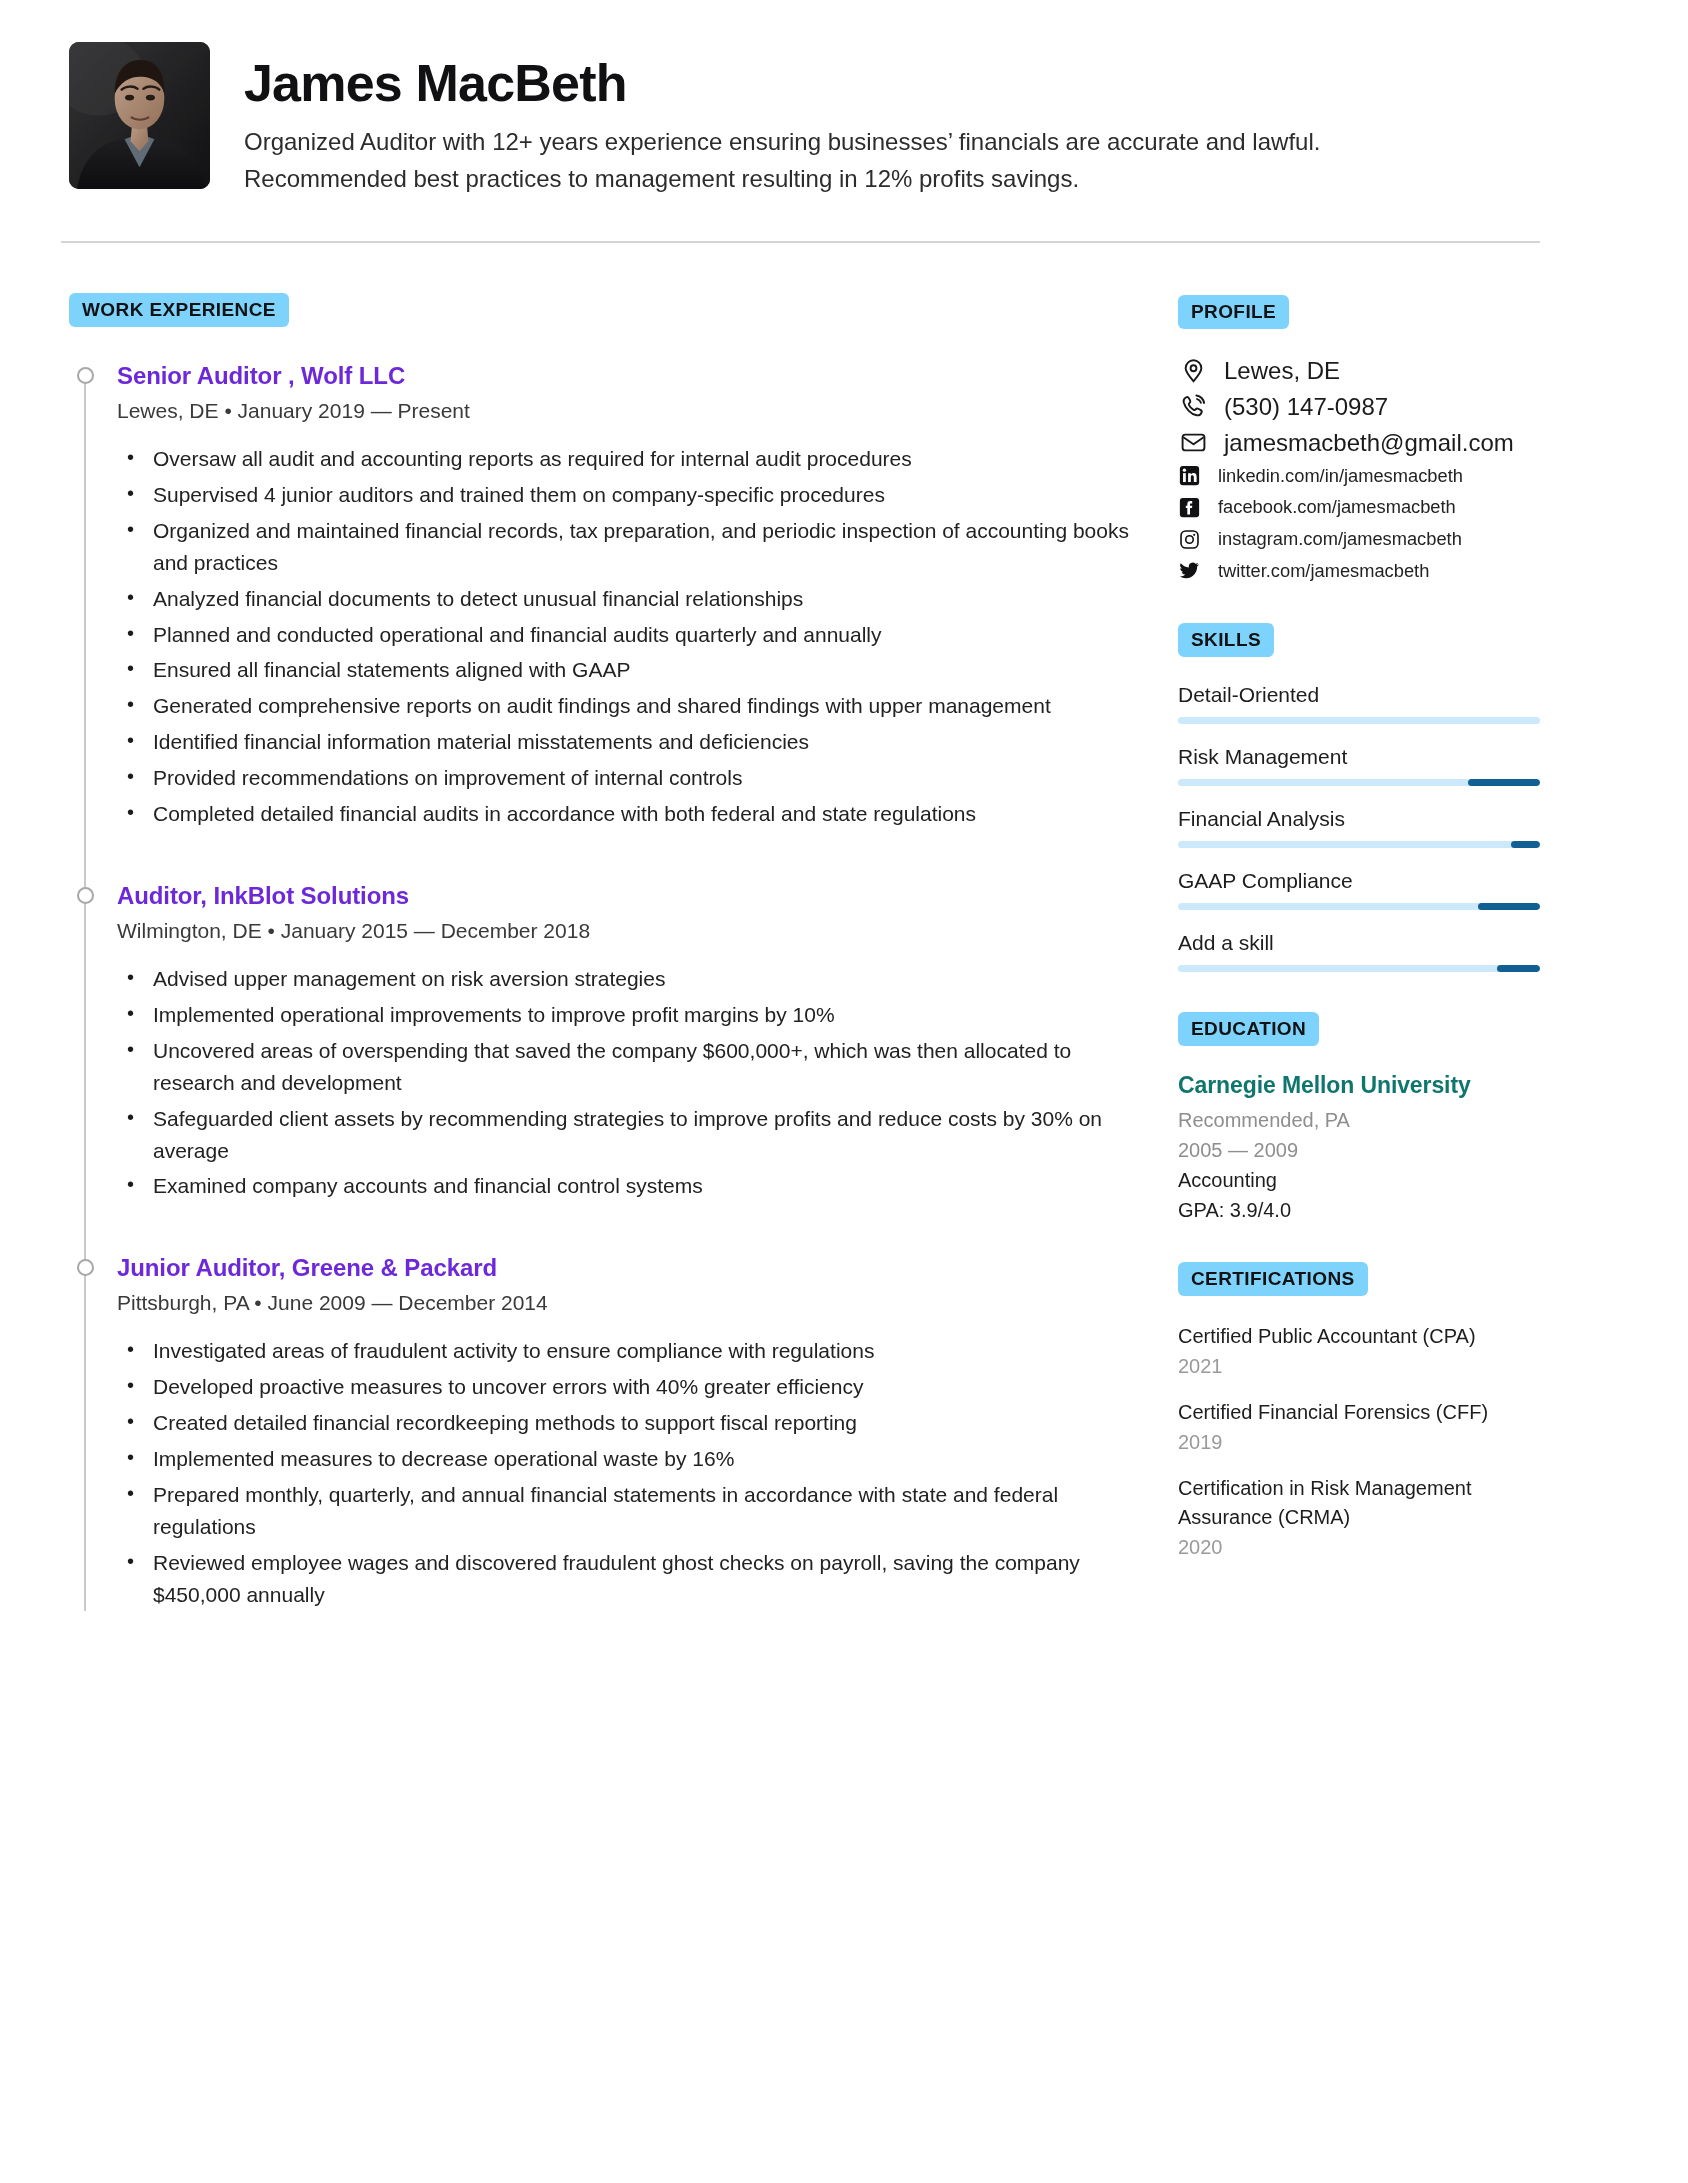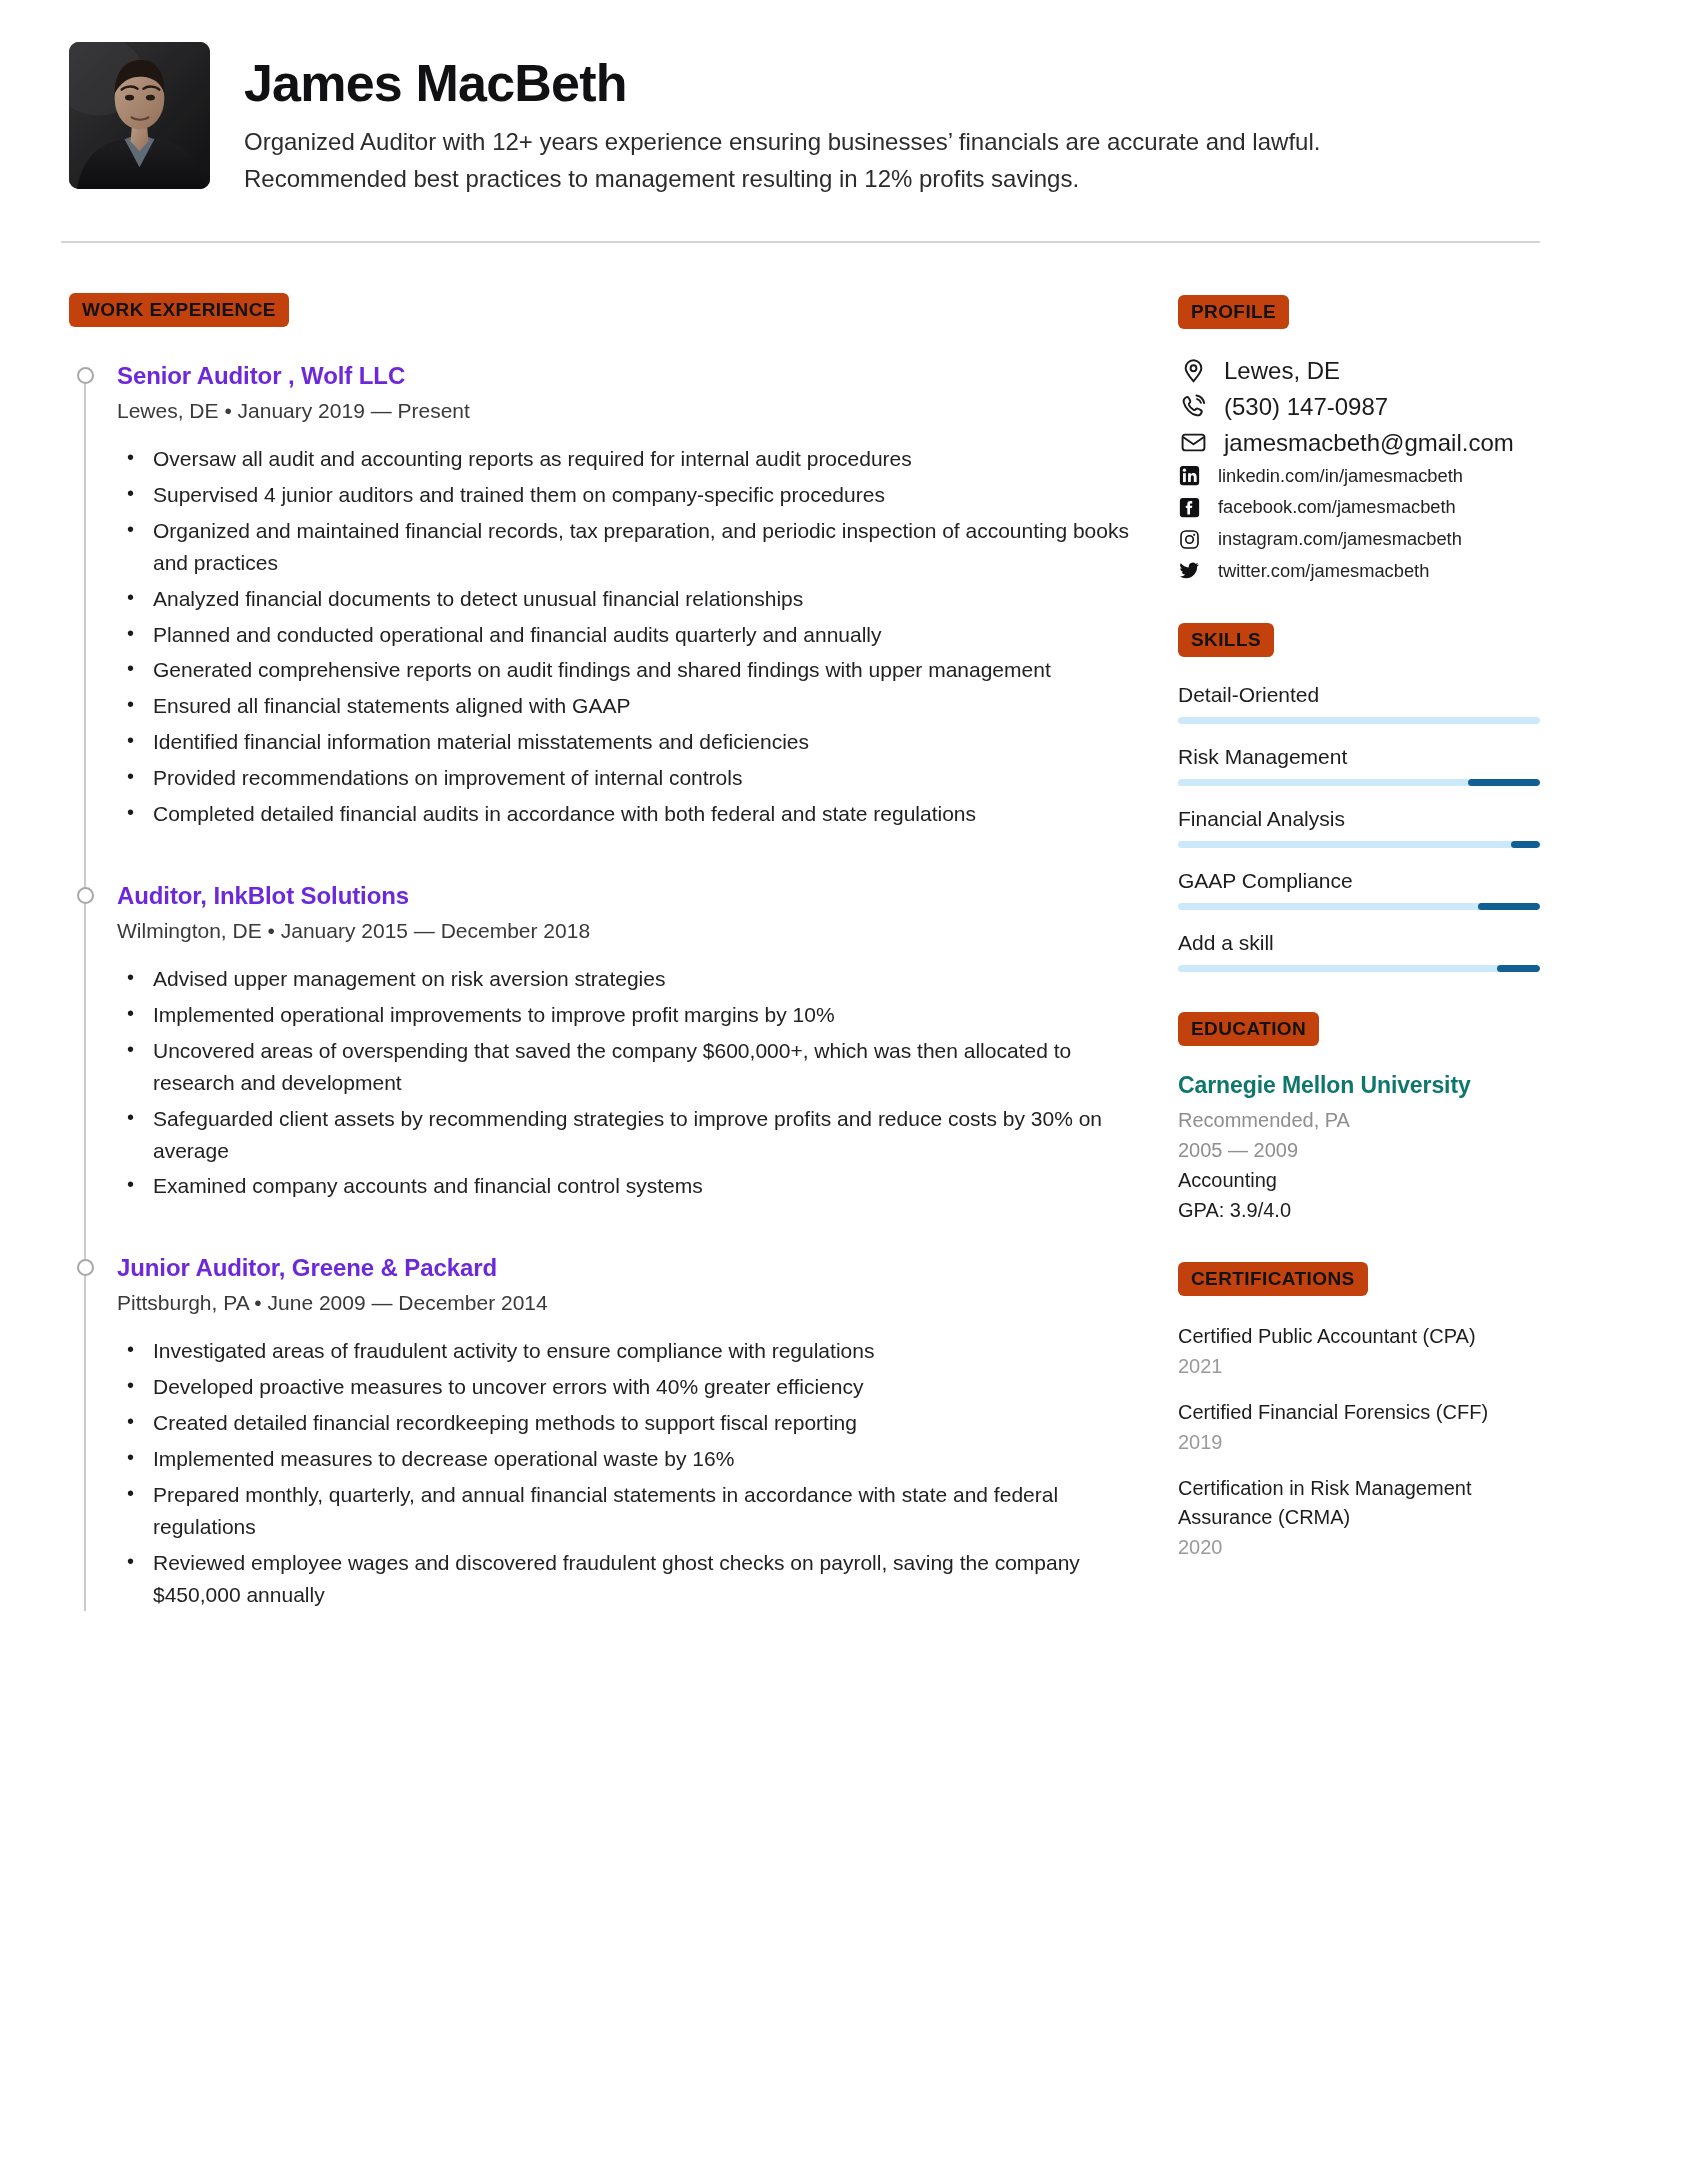--- a/index.html
+++ b/index.html
@@ -73,21 +73,21 @@
     margin-top: 50px;
     padding-left: 8px;
   }
 
   .col-main { width: 1079px; flex: 0 0 1079px; }
   .col-side { flex: 1; padding-top: 2px; }
 
   
   .section-badge {
     display: inline-block;
-    background: #c2410c;
+    background: #7dd3fc;
     color: #131315;
     font-size: 19px;
     font-weight: 700;
     letter-spacing: 0.4px;
     padding: 7px 13px 8px 13px;
     border-radius: 6px;
     line-height: 1;
   }
 
   
@@ -306,22 +306,22 @@
           <div class="job">
             <div class="job-dot"></div>
             <div class="job-title">Senior Auditor , Wolf LLC</div>
             <div class="job-meta">Lewes, DE • January 2019 — Present</div>
             <ul class="bullets">
               <li>Oversaw all audit and accounting reports as required for internal audit procedures</li>
               <li>Supervised 4 junior auditors and trained them on company-specific procedures</li>
               <li>Organized and maintained financial records, tax preparation, and periodic inspection of accounting books and practices</li>
               <li>Analyzed financial documents to detect unusual financial relationships</li>
               <li>Planned and conducted  operational and financial audits quarterly and annually</li>
+              <li>Ensured all financial statements aligned with GAAP</li>
               <li>Generated comprehensive reports on audit findings and shared findings with upper management</li>
-              <li>Ensured all financial statements aligned with GAAP</li>
               <li>Identified financial information material misstatements and deficiencies</li>
               <li>Provided recommendations on improvement of internal controls</li>
               <li>Completed detailed financial audits in accordance with both federal and state regulations</li>
             </ul>
           </div>
           <div class="job">
             <div class="job-dot"></div>
             <div class="job-title">Auditor, InkBlot Solutions</div>
             <div class="job-meta">Wilmington, DE • January 2015 — December 2018</div>
             <ul class="bullets">

